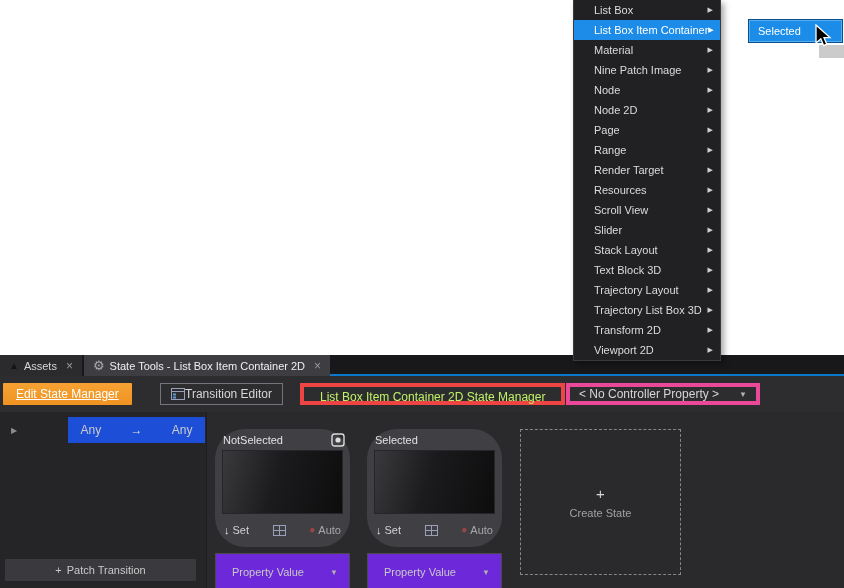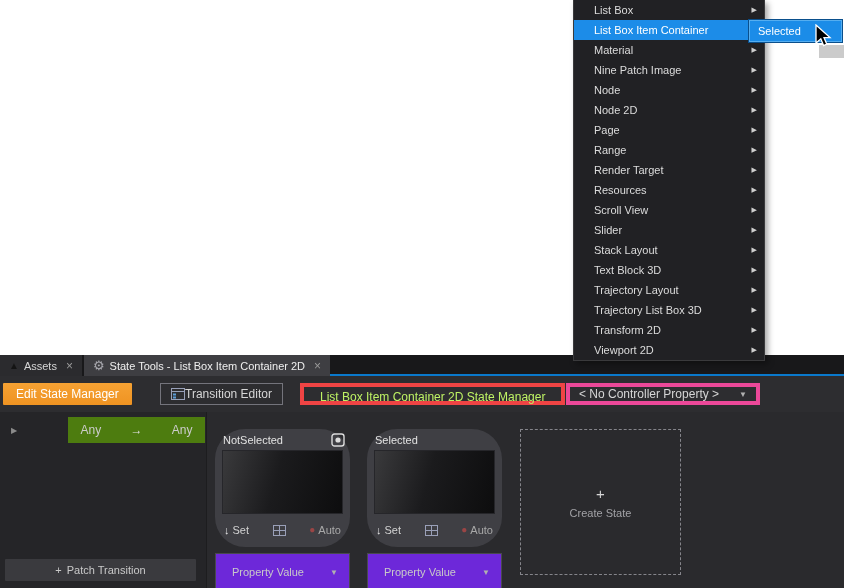--- a/index.html
+++ b/index.html
@@ -1,20 +1,20 @@
 <!DOCTYPE html>
 <html><head>
 <meta charset="utf-8">
 <style>
   * { margin:0; padding:0; box-sizing:border-box; }
   body { font-family:"Liberation Sans", sans-serif; background:#888; }
   .screen { position:relative; width:844px; height:588px; background:#ffffff; overflow:hidden; font-size:11px; }
 
   
-  .context-menu { position:absolute; left:573px; top:0; width:192px; background:#212124;
+  .context-menu { position:absolute; left:573px; top:0; width:148px; background:#212124;
     border:1px solid #3a3a3c; border-top:none; z-index:20; box-shadow:3px 3px 6px rgba(0,0,0,.35); }
   .menu-item { height:20px; display:flex; align-items:center; padding:0 7px 0 20px; color:#dcdcdc; font-size:11px; cursor:default; }
   .menu-item .mi-label { flex:1; white-space:nowrap; }
   .menu-item .mi-arrow { font-size:7px; color:#cfcfcf; }
   .menu-item.highlighted { background:#1c8ce8; color:#ffffff; }
   .menu-item.highlighted .mi-arrow { color:#ffffff; }
 
   .submenu { position:absolute; left:748px; top:19px; z-index:21; }
   .submenu-item { width:95px; height:24px; line-height:22px; padding-left:9px; background:#1b8ce8;
     color:#ffffff; font-size:11px; border:1px solid #0a4f8c; box-shadow:inset 0 0 0 1px #55aef0; }
@@ -27,34 +27,34 @@
   .tab-bar { position:absolute; top:0; left:0; right:0; height:21px; background:#18181a; display:flex; }
   .tab { display:flex; align-items:center; gap:5px; padding:0 9px; background:#2b2b2e; color:#d6d6d6; font-size:11px; cursor:default; }
   .tab.active { background:#3e3e42; margin-left:2px; color:#efefef; }
   .tab .tab-icon-assets { color:#141414; font-size:10px; }
   .tab .tab-icon-gear { color:#a8a8ae; font-size:13px; line-height:10px; }
   .tab .close { color:#9a9a9a; margin-left:4px; font-size:12px; }
   .tab-underline { position:absolute; bottom:0; left:330px; right:0; height:2px; background:#0a79cc; }
 
   .toolbar { position:absolute; top:21px; left:0; right:0; height:36px; background:#2d2d30; }
   .btn-orange { position:absolute; left:3px; top:7px; height:22px; padding:0 13px; border:none; border-radius:1px;
-    background:linear-gradient(#f6a233,#ef9322); color:#ffffff; font-size:12px; display:flex; align-items:center; font-family:inherit; }
+    background:linear-gradient(#f6a233,#ef9322); color:#ffffff; font-size:12px; display:flex; align-items:center; font-family:inherit;text-decoration:underline; }
   .btn-outline { position:absolute; left:160px; top:7px; height:22px; padding:1px 10px; background:#2d2d30;
     border:1px solid #74747c; color:#d6d6d6; font-size:12px; display:flex; align-items:center; font-family:inherit; }
   .sm-label { position:absolute; left:300px; top:7px; height:22px; line-height:20px; padding:0 16px;
     border:4px solid #ef4444; color:#bef264; font-size:12px; }
   .dropdown { position:absolute; left:566px; top:7px; width:194px; height:22px; border:4px solid #ec4899;
     background:#2d2d30; color:#d6d6d6; display:flex; align-items:center; padding:0 9px; font-size:12px; cursor:default; }
   .dd-arrow { margin-left:auto; font-size:8px; color:#b0b0b0; }
 
   .content { position:absolute; top:57px; left:0; right:0; bottom:0; background:#2a2a2d; display:flex; }
   .left-panel { position:relative; width:207px; background:#252528; border-right:1px solid #1d1d1f; }
   .transition-row { position:absolute; top:5px; left:0; right:1px; height:26px; display:flex; }
   .expander-cell { width:28px; display:flex; align-items:center; justify-content:center; color:#8b8b8b; font-size:8px; }
-  .transition-box { flex:1; background:#4d7c0f; display:flex; align-items:center; color:#cccccc; font-size:12px;margin-left:40px; }
+  .transition-box { flex:1; background:#1d4ed8; display:flex; align-items:center; color:#cccccc; font-size:12px;margin-left:40px; }
   .transition-box span { flex:1; text-align:center; }
   .transition-box .t-arrow { color:#e0e0e0; }
   .create-transition { position:absolute; left:5px; bottom:7px; width:191px; height:22px; background:#3a3a3e;
     border:none; border-radius:1px; color:#c9c9c9; font-size:11px; display:flex; align-items:center; justify-content:center; gap:5px; font-family:inherit; }
 
   .states-area { position:relative; flex:1; }
   .state-card { position:absolute; top:17px; width:135px; height:118px; background:#3f3f44;border-radius:30px; }
   .card-notselected { left:8px; }
   .card-selected { left:160px; }
   .card-header { height:21px; display:flex; align-items:center; padding:0 5px 0 8px; color:#e2e2e2; font-size:11px; }

